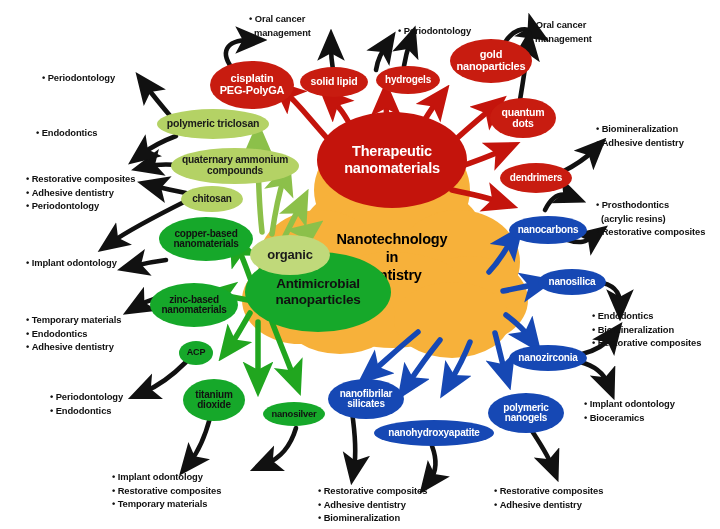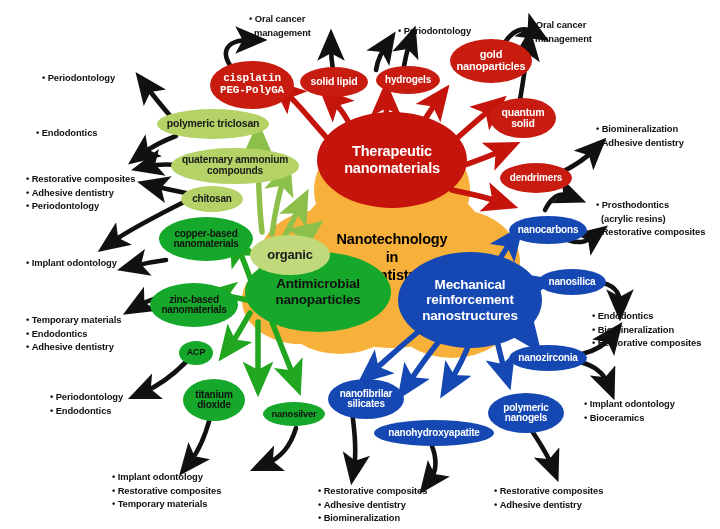--- a/index.html
+++ b/index.html
@@ -171,49 +171,42 @@
     </span>
   </div>
 
   <div class="hub" style="left:318px;top:292px;width:146px;height:80px;background:#16a82a;color:#111;font-size:13.5px;">
     <span>
       <span style="white-space:pre-line;">Antimicrobial
 nanoparticles</span>
     </span>
   </div>
 
-  <div class="hub" style="left:470px;top:300px;width:144px;height:96px;background:#1648b4;font-size:13.5px;">
-    <span>
-      <span style="white-space:pre-line;">Mechanical
-reinforcement
-nanostructures</span>
-    </span>
-  </div>
 
   <div class="node lgrn2" style="left:290px;top:255px;width:80px;height:40px;font-size:13px;z-index:6;">
     <span>organic</span>
   </div>
 
   <div class="node red2" style="left:252px;top:85px;width:84px;height:48px;font-size:11px;">
-    <span style="white-space:pre-line;font-family:Liberation Mono, monospace;">cisplatin
+    <span style="white-space:pre-line;">cisplatin
 PEG-PolyGA</span>
   </div>
   <div class="node red2" style="left:334px;top:82px;width:68px;height:30px;font-size:10.5px;">
     <span>solid lipid</span>
   </div>
   <div class="node red2" style="left:408px;top:80px;width:64px;height:28px;font-size:10px;">
     <span>hydrogels</span>
   </div>
   <div class="node red2" style="left:491px;top:61px;width:82px;height:44px;font-size:11px;">
     <span style="white-space:pre-line;">gold
 nanoparticles</span>
   </div>
   <div class="node red2" style="left:523px;top:118px;width:66px;height:40px;font-size:10.5px;">
     <span style="white-space:pre-line;">quantum
-solid</span>
+dots</span>
   </div>
   <div class="node red2" style="left:536px;top:178px;width:72px;height:30px;font-size:10px;">
     <span>dendrimers</span>
   </div>
 
   <div class="node lgrn" style="left:213px;top:124px;width:112px;height:30px;font-size:10.5px;">
     <span>polymeric triclosan</span>
   </div>
   <div class="node lgrn" style="left:235px;top:166px;width:128px;height:36px;font-size:10.2px;">
     <span style="white-space:pre-line;">quaternary ammonium

